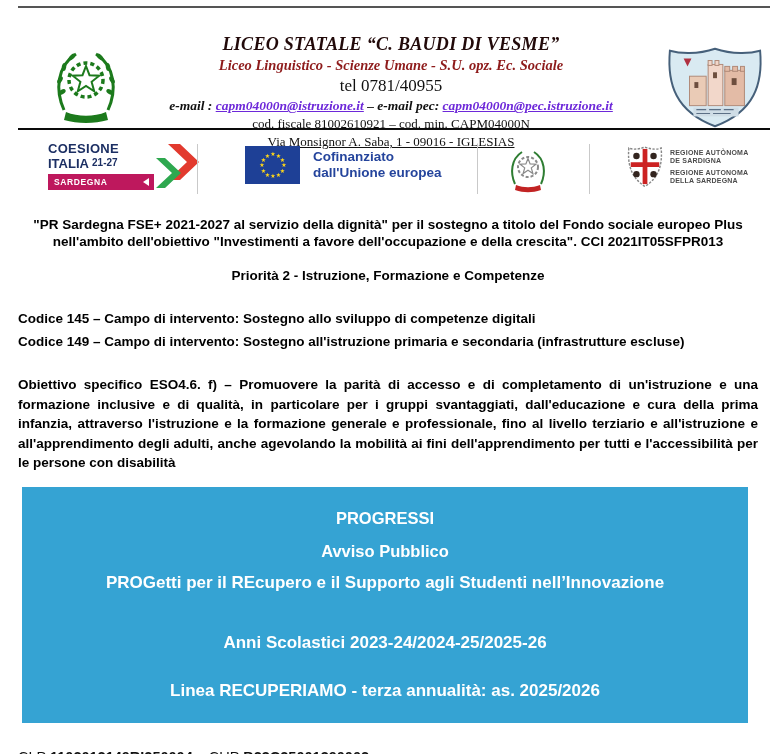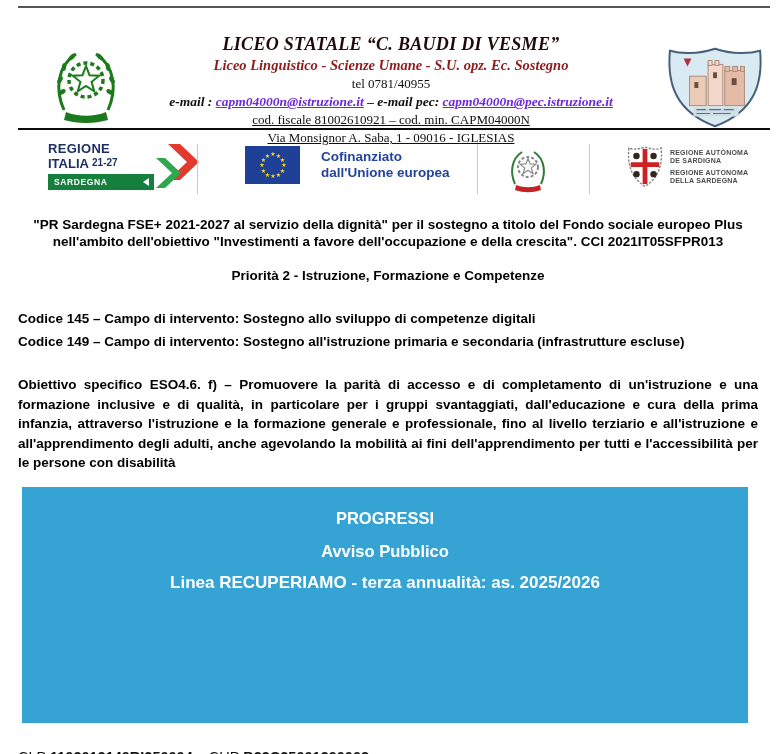--- a/index.html
+++ b/index.html
@@ -14,44 +14,44 @@
   
   .top-rule { margin:6px 6px 0 18px; border-top:2px solid #555; }
   .header-rule { margin:6px 6px 0 18px; border-top:2.5px solid #0a0a0a; }
 
   
   .header { display:flex; align-items:flex-start; padding:20px 10px 0 54px; height:114px; }
   .emblem-left { flex:0 0 auto; margin-top:14px; }
   .header-center { flex:1 1 auto; text-align:center; font-family:"Liberation Serif","DejaVu Serif",serif; padding-top:6px; }
   .school-name { font-size:18px; font-weight:bold; font-style:italic; color:#220a0a; letter-spacing:.3px; }
   .school-subtitle { font-size:14.5px; font-weight:bold; font-style:italic; color:#8e1b1b; margin-top:2px; }
-  .school-phone { font-size:13px; margin-top:2px; color:#111; }
+  .school-phone { font-size:17px; margin-top:2px; color:#111; }
   .email-line { font-size:13.5px; font-weight:bold; font-style:italic; margin-top:2px; color:#111; }
   .email-line a, .email-line .link { color:#6d28d9; text-decoration:underline; cursor:pointer; }
   .fiscal-line, .address-line { font-size:13px; margin-top:2px; color:#111;text-decoration:underline; }
   .crest-right { flex:0 0 auto; margin-top:16px; }
 
   
   .logos-row { position:relative; height:72px; margin-top:4px; }
   .logo-divider { position:absolute; top:10px; height:50px; border-left:1.5px solid #c9c9c9; }
   .divider-1 { left:197px; } .divider-2 { left:477px; } .divider-3 { left:589px; }
 
   .coesione { position:absolute; left:48px; top:8px; width:152px; height:58px; }
   .co-line1 { font-size:13px; font-weight:800; color:#1c2f63; letter-spacing:.3px; line-height:14px; }
   .co-line2 { font-size:13px; font-weight:800; color:#1c2f63; line-height:14px; }
   .co-years { font-size:10px; font-weight:800; color:#1c2f63; vertical-align:2px; }
-  .co-bar { position:absolute; left:0; top:32px; width:106px; height:16px; background:#15803d;
+  .co-bar { position:absolute; left:0; top:32px; width:106px; height:16px; background:#be185d;
             color:#fff; font-size:8.5px; font-weight:bold; letter-spacing:.6px;
             display:flex; align-items:center; padding-left:6px; }
   .co-arrow { position:absolute; right:5px; top:4px; width:0; height:0;
               border-top:4px solid transparent; border-bottom:4px solid transparent;
               border-right:6px solid #fff; }
   .co-chevrons { position:absolute; right:0; top:0; }
 
-  .eu-block { position:absolute; left:245px; top:12px; display:flex; align-items:center; gap:21px; }
+  .eu-block { position:absolute; left:245px; top:12px; display:flex; align-items:center; gap:13px; }
   .eu-label { font-size:13.5px; font-weight:bold; color:#24449c; line-height:16.5px; }
 
   .italy-emblem-small { position:absolute; left:508px; top:10px; }
 
   .sardegna { position:absolute; left:626px; top:10px; display:flex; align-items:center; gap:6px; }
   .sard-text { font-size:7px; font-weight:bold; color:#4c4c4c; line-height:8px; letter-spacing:.2px; }
   .sard-group { margin-bottom:4px; }
 
   
   .program-paragraph { margin:10px 12px 0; text-align:center; font-weight:bold; font-size:13.5px; line-height:17px; }
@@ -98,21 +98,21 @@
           <ellipse cx="14" cy="-25" rx="4" ry="2.2" transform="rotate(45 14 -25)"></ellipse>
         </g>
         <circle cx="0" cy="-2" r="17" stroke="#1c7a1c" stroke-width="3.5" fill="none" stroke-dasharray="4 3"></circle>
         <polygon points="0,-16 3.5,-6.8 13.3,-6.3 5.6,-0.2 8.2,9.3 0,3.9 -8.2,9.3 -5.6,-0.2 -13.3,-6.3 -3.5,-6.8" fill="#ffffff" stroke="#1c7a1c" stroke-width="2"></polygon>
         <path d="M -20,30 C -8,35 8,35 20,30 L 22,38 C 8,42 -8,42 -22,38 Z" fill="#1c7a1c"></path>
       </svg>
     </div>
 
     <div class="header-center">
       <div class="school-name">LICEO STATALE “C. BAUDI DI VESME”</div>
-      <div class="school-subtitle">Liceo Linguistico  -  Scienze Umane  -  S.U. opz. Ec. Sostegno</div>
+      <div class="school-subtitle">Liceo Linguistico  -  Scienze Umane  -  S.U. opz. Ec. Sociale</div>
       <div class="school-phone">tel 0781/40955</div>
       <div class="email-line">
         <span>e-mail : </span><span class="link">capm04000n@istruzione.it</span><span> – e-mail pec: </span><span class="link">capm04000n@pec.istruzione.it</span>
       </div>
       <div class="fiscal-line">cod. fiscale 81002610921 – cod. min. CAPM04000N</div>
       <div class="address-line">Via Monsignor A. Saba, 1 -  09016 - IGLESIAS</div>
     </div>
 
     <div class="crest-right">
       <svg width="102" height="86" viewBox="0 0 104 86">
@@ -133,21 +133,21 @@
         <path d="M33,66 h10 M46,66 h12 M61,66 h10 M33,70 h14 M50,70 h18" stroke="#5c7086" stroke-width="1.2"></path>
       </svg>
     </div>
   </div>
 
   <div class="header-rule"></div>
 
   <div class="logos-row">
 
     <div class="coesione">
-      <div class="co-line1">REGIONE</div>
+      <div class="co-line1">COESIONE</div>
       <div class="co-line2">
         <span>ITALIA</span>
         <span class="co-years">21-27</span>
       </div>
       <div class="co-bar">
         <span>SARDEGNA</span>
         <span class="co-arrow"></span>
       </div>
       <svg class="co-chevrons" width="46" height="56" viewBox="0 0 46 56">
         <polygon points="14,2 33,20 14,38 26,38 45,20 26,2" fill="#e23a2e"></polygon>
@@ -227,20 +227,22 @@
   <div class="codice-block">
     <div class="codice-line">Codice 145 – Campo di intervento: Sostegno allo sviluppo di competenze digitali</div>
     <div class="codice-line">Codice 149 – Campo di intervento: Sostegno all'istruzione primaria e secondaria (infrastrutture escluse)</div>
   </div>
 
   <div class="objective-paragraph">Obiettivo specifico ESO4.6. f) – Promuovere la parità di accesso e di completamento di un'istruzione e una formazione inclusive e di qualità, in particolare per i gruppi svantaggiati, dall'educazione e cura della prima infanzia, attraverso l'istruzione e la formazione generale e professionale, fino al livello terziario e all'istruzione e all'apprendimento degli adulti, anche agevolando la mobilità ai fini dell'apprendimento per tutti e l'accessibilità per le persone con disabilità</div>
 
   <div class="banner" style="background: rgb(53, 163, 211);">
     <div class="banner-line b2">PROGRESSI</div>
     <div class="banner-line b1">Avviso Pubblico</div>
+    <div class="banner-line b3">PROGetti per il REcupero e il Supporto agli Studenti nell’Innovazione</div>
+    <div class="banner-line b4">Anni Scolastici 2023-24/2024-25/2025-26</div>
     <div class="banner-line b5">Linea RECUPERIAMO - terza annualità: as. 2025/2026</div>
   </div>
 
   <div class="clp-line">
     <span>CLP </span><span class="bold">1102012149RI250004</span><span> – CUP </span><span class="bold">B23C25001390002</span>
   </div>
 
 </div>
 
 </body></html>

